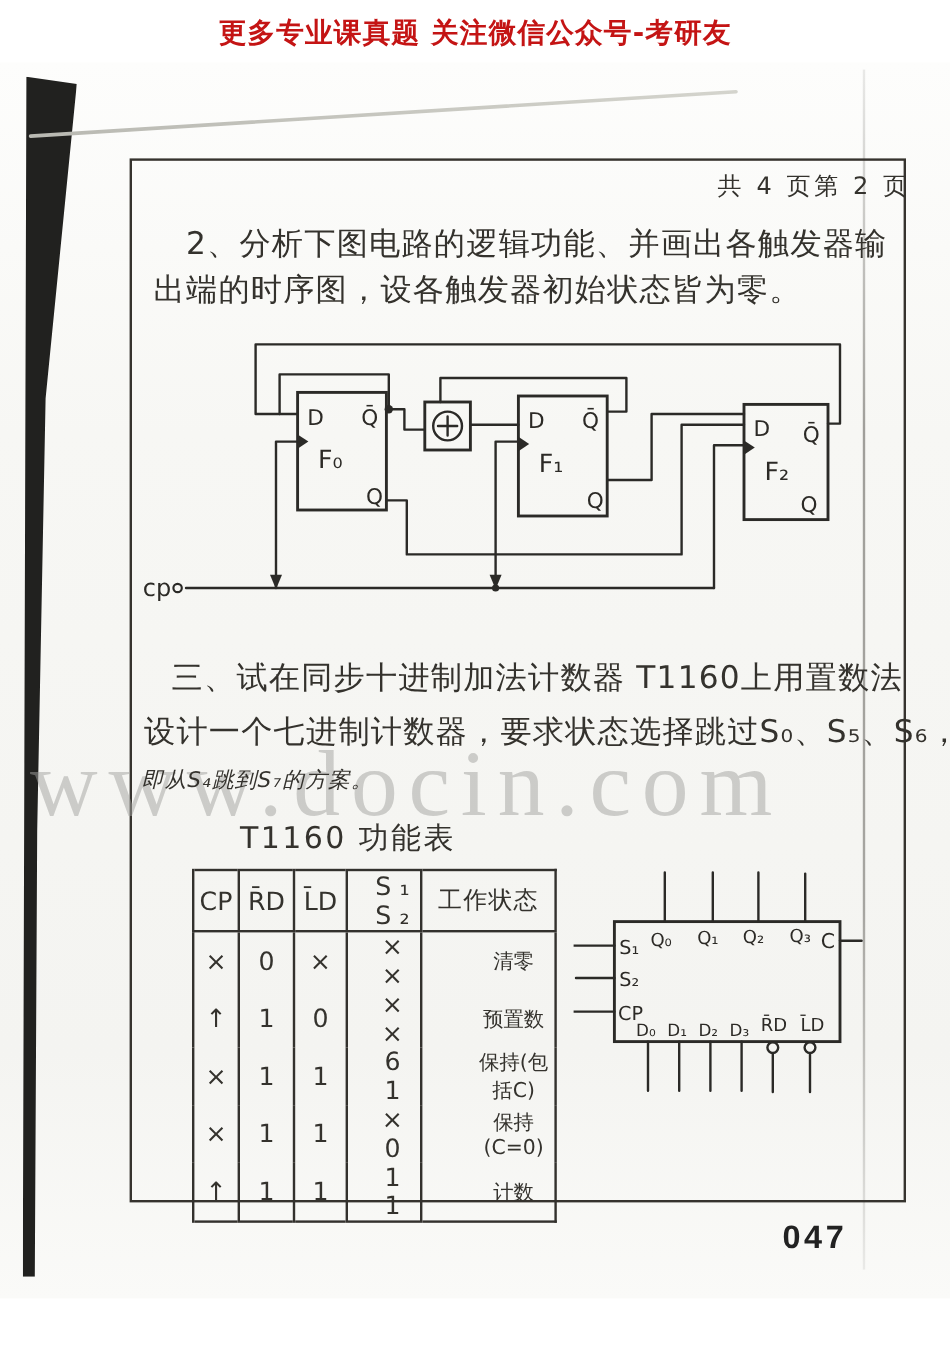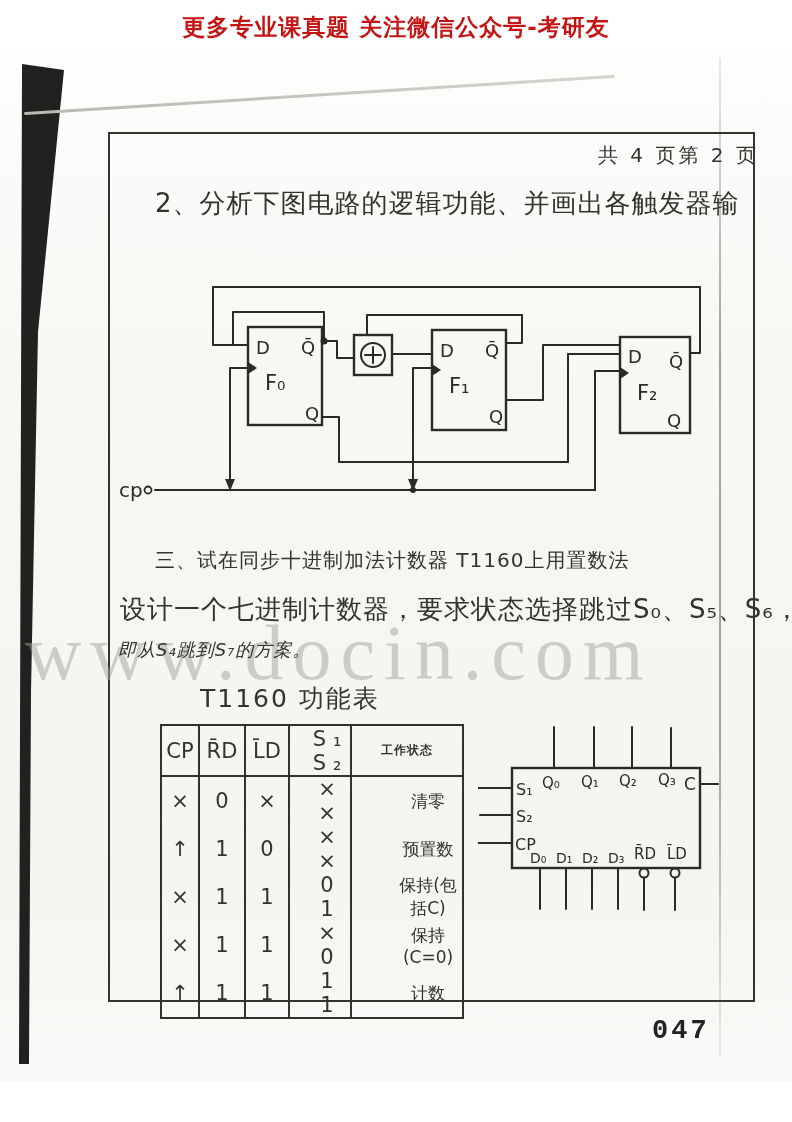--- a/index.html
+++ b/index.html
@@ -24,21 +24,21 @@
   .fold-line{position:absolute;left:719px;top:58px;width:2px;height:1000px;
              background:linear-gradient(180deg,rgba(120,120,115,.15),rgba(88,86,80,.55) 30%,rgba(88,86,80,.5) 70%,rgba(120,120,115,.12));}
 
   .frame{position:absolute;left:108px;top:132px;width:643px;height:866px;
          border:2.5px solid #36332e;}
 
   .hw{position:absolute;color:#34322d;white-space:nowrap;text-align:right;}
   .page-info{left:598px;top:142px;font-size:20px;letter-spacing:3px;}
   .q2l1{left:155px;top:186px;font-size:26px;letter-spacing:1px;}
   .q2l2{left:128px;top:224px;font-size:26px;letter-spacing:1px;}
-  .q3l1{left:143px;top:547px;font-size:20px;letter-spacing:1px;margin-left:12px;}
+  .q3l1{left:143px;top:547px;font-size:26px;letter-spacing:1px;}
   .q3l2{left:120px;top:592px;font-size:26px;letter-spacing:1px;}
   .q3l3{left:118px;top:638px;font-size:18px;letter-spacing:1px;font-style:italic;}
   .tbl-title{left:200px;top:682px;font-size:25px;letter-spacing:2px;}
 
   .watermark{position:absolute;left:25px;top:608px;width:760px;
              font-family:Liberation Serif, serif;font-size:78px;letter-spacing:9px;
              color:#a3a3a0;opacity:.5;white-space:nowrap;}
 
   svg.circuit{position:absolute;left:115px;top:262px;}
   svg.chip{position:absolute;left:478px;top:722px;}
@@ -49,43 +49,44 @@
 
   table.ftable{position:absolute;left:160px;top:724px;width:302px;
                border-collapse:collapse;table-layout:fixed;
                border:2.5px solid #33312d;color:#34322d;}
   table.ftable th,table.ftable td{border-left:2px solid #33312d;text-align:center;
                font-weight:normal;padding:0;font-size:21px;}
   table.ftable thead th{height:49px;border-bottom:2px solid #33312d;}
   table.ftable tbody td{height:36px;}
   table.ftable td:nth-child(4),table.ftable th:nth-child(4){letter-spacing:7px;padding-left:21px;}
   table.ftable td:last-child{font-size:17px;letter-spacing:0;padding-left:42px;}
-  table.ftable th:last-child{font-size:12px;letter-spacing:1px;font-weight:bold;}
+  table.ftable th:last-child{font-size:20px;letter-spacing:1px;}
 
   .page-number{position:absolute;left:652px;top:1016px;font-size:27px;letter-spacing:3px;
-               color:#222;font-family:Liberation Mono, monospace;font-weight:bold;}
+               color:#222;font-family:Liberation Sans, sans-serif;font-weight:bold;}
 </style>
 </head>
 <body>
 
 <div class="stage">
 
   <div class="promo">更多专业课真题 关注微信公众号-考研友</div>
 
   <div class="scan-bg"></div>
   <div class="left-shadow"></div>
   <div class="top-edge"></div>
   <div class="fold-line"></div>
   <div class="frame"></div>
 
   <div class="hw page-info">共 4 页第 2 页</div>
 
   <div class="watermark">www.docin.com</div>
 
   <div class="hw q2l1">2、分析下图电路的逻辑功能、并画出各触发器输</div>
+  <div class="hw q2l2">出端的时序图，设各触发器初始状态皆为零。</div>
 
   <svg class="circuit" width="650" height="245" viewBox="0 0 650 245">
     <g>
       <path class="wire" d="M133,83 H98 V25 H585 V91 H575"></path>
       <path class="wire" d="M209,79 V50 H118 V83"></path>
       <path class="wire" d="M209,79 H222 V96 H239"></path>
       <path class="wire" d="M391,81 H407 V53 H252 V73"></path>
       <path class="wire" d="M277,92 H317"></path>
       <path class="wire" d="M391,138 H428 V83 H505"></path>
       <path class="wire" d="M207,155 H224 V200 H453 V92 H505"></path>
@@ -172,21 +173,21 @@
         <td>↑</td>
         <td>1</td>
         <td>0</td>
         <td>× ×</td>
         <td>预置数</td>
       </tr>
       <tr>
         <td>×</td>
         <td>1</td>
         <td>1</td>
-        <td>0 1</td>
+        <td>6 1</td>
         <td>保持(包括C)</td>
       </tr>
       <tr>
         <td>×</td>
         <td>1</td>
         <td>1</td>
         <td>× 0</td>
         <td>保持(C=0)</td>
       </tr>
       <tr>

